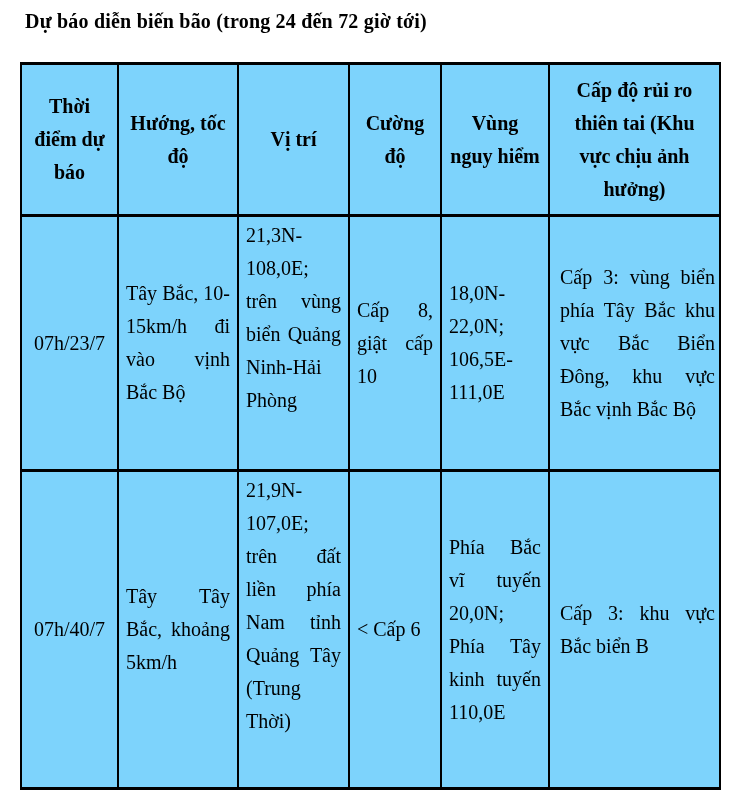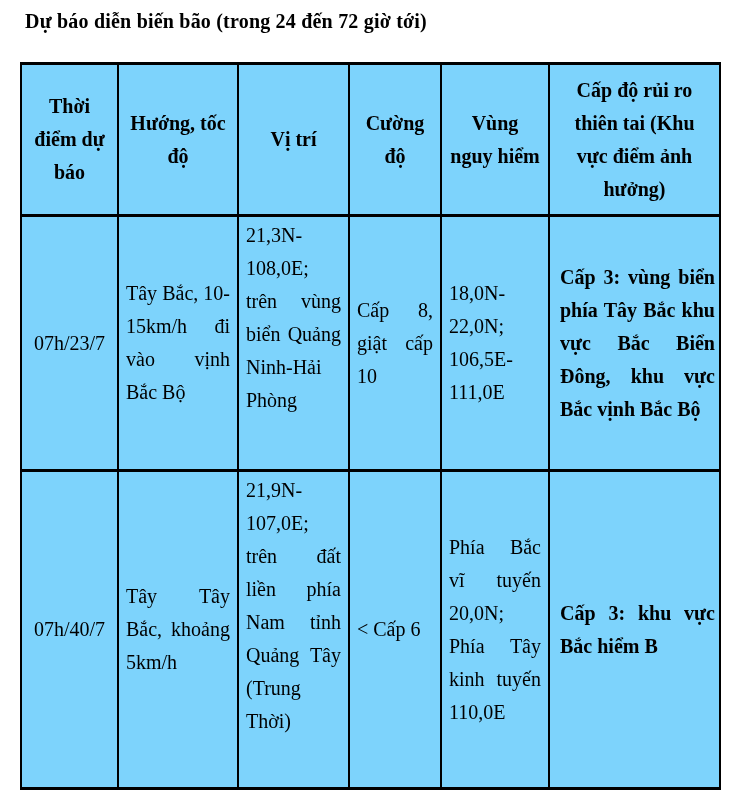--- a/index.html
+++ b/index.html
@@ -66,21 +66,20 @@
     text-justify: inter-word;
   }
   td.c-top {
     vertical-align: top;
     padding-top: 2px;
     padding-left: 7px;
   }
   td.c-risk {
     padding-left: 10px;
     padding-right: 4px;
-    font-weight: bold;
   }
 </style>
 </head>
 <body>
 
 <div class="page">
 
   <h1 class="title">Dự báo diễn biến bão (trong 24 đến 72 giờ tới)</h1>
 
   <table class="forecast-table">
@@ -92,36 +91,36 @@
         <col class="w5">
         <col class="w6">
     </colgroup>
     <thead>
       <tr class="header-row">
         <th>Thời điểm dự báo</th>
         <th>Hướng, tốc độ</th>
         <th>Vị trí</th>
         <th>Cường độ</th>
         <th>Vùng nguy hiểm</th>
-        <th>Cấp độ rủi ro thiên tai (Khu vực điểm ảnh hưởng)</th>
+        <th>Cấp độ rủi ro thiên tai (Khu vực chịu ảnh hưởng)</th>
       </tr>
     </thead>
     <tbody>
       <tr class="row-1">
         <td class="c-center">07h/23/7</td>
         <td class="c-just">Tây Bắc, 10-15km/h đi vào vịnh Bắc Bộ</td>
         <td class="c-just c-top">21,3N-108,0E; trên vùng biển Quảng Ninh-Hải Phòng</td>
         <td class="c-just">Cấp 8, giật cấp 10</td>
         <td class="c-just">18,0N-22,0N; 106,5E-111,0E</td>
         <td class="c-just c-risk">Cấp 3: vùng biển phía Tây Bắc khu vực Bắc Biển Đông, khu vực Bắc vịnh Bắc Bộ</td>
       </tr>
       <tr class="row-2">
         <td class="c-center">07h/40/7</td>
         <td class="c-just">Tây Tây Bắc, khoảng 5km/h</td>
         <td class="c-just c-top">21,9N-107,0E; trên đất liền phía Nam tỉnh Quảng Tây (Trung Thời)</td>
         <td class="c-just">&lt; Cấp 6</td>
         <td class="c-just">Phía Bắc vĩ tuyến 20,0N; Phía Tây kinh tuyến 110,0E</td>
-        <td class="c-just c-risk">Cấp 3: khu vực Bắc hiểm B</td>
+        <td class="c-just c-risk">Cấp 3: khu vực Bắc biển B</td>
       </tr>
     </tbody>
   </table>
 
 </div>
 
 </body></html>

